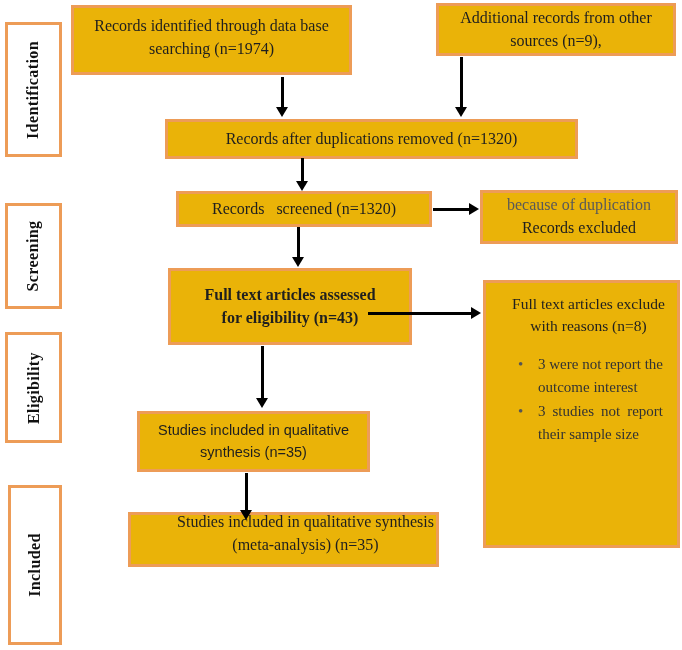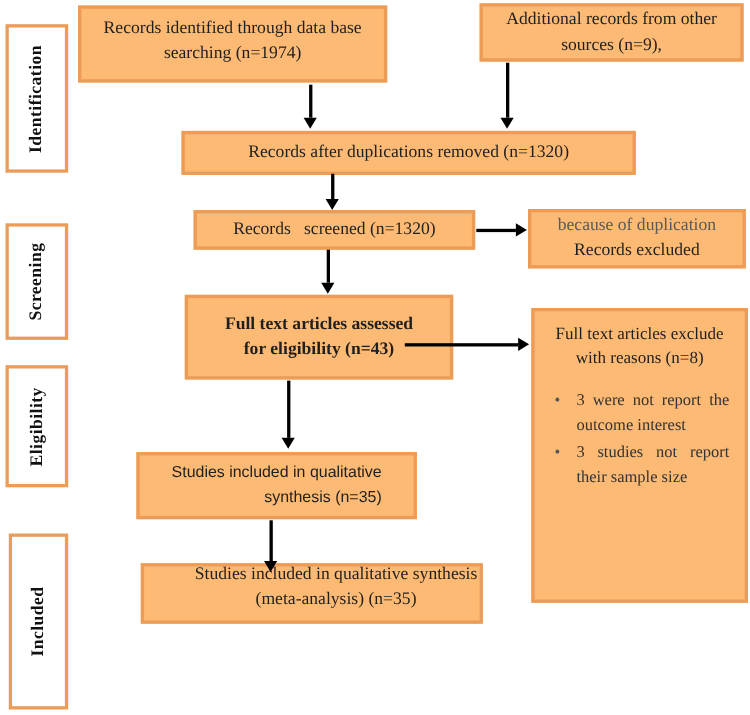--- a/index.html
+++ b/index.html
@@ -7,21 +7,21 @@
     position:relative;
     width:682px;height:650px;
     background:#ffffff;
     font-family:"Liberation Serif", serif;
     color:#1f1f1f;
     overflow:hidden;
   }
   .obox{
     position:absolute;
     border:3px solid #ED9C57;
-    background:#fdba74;
+    background:#eab308;
     box-sizing:border-box;
     display:flex;
     align-items:center;
     justify-content:center;
     text-align:center;
   }
   .box-text{
     white-space:pre-wrap;
     line-height:1.42;
     font-size:16px;
@@ -64,38 +64,38 @@
   #box-identified{left:71px;top:5px;width:281px;height:70px;align-items:flex-start;padding-top:7px;}
   #box-additional{left:436px;top:3px;width:240px;height:53px;}
   #box-dedup{left:165px;top:119px;width:413px;height:40px;}
   #box-screened{left:176px;top:191px;width:256px;height:36px;align-items:center;}
   #box-excluded{left:480px;top:190px;width:198px;height:54px;flex-direction:column;line-height:1.35;}
   #box-excluded .sub{color:#595959;}
   #box-fulltext{left:168px;top:268px;width:244px;height:77px;font-weight:bold;}
   #box-ft-excluded{
     left:483px;top:280px;width:197px;height:268px;
     flex-direction:column;justify-content:flex-start;
-    padding:10px 12px 0 12px;
+    padding:10px 12px 0 26px;
   }
   #box-ft-excluded .box-text{font-size:15.5px;}
   .reasons{
     margin:16px 0 0 0;padding:0 2px 0 26px;list-style:none;
     text-align:justify;align-self:stretch;
   }
   .reasons li{
     position:relative;
     font-size:15px;line-height:1.5;color:#333;
     margin-bottom:2px;
     white-space:normal;
   }
   .reasons li::before{
     content:"\2022";
     position:absolute;left:-20px;top:0;color:#555;
   }
-  #box-qualitative{left:124px;top:411px;width:255px;height:61px;text-align:right;}
+  #box-qualitative{left:137px;top:411px;width:233px;height:61px;}
   #box-qualitative .box-text{
     font-family:"Liberation Sans", sans-serif;
     font-size:14.5px;line-height:1.5;
   }
   #box-meta{left:128px;top:512px;width:311px;height:55px;padding-bottom:12px;padding-left:44px;}
   
   #stage-identification{left:5px;top:22px;width:57px;height:135px;}
   #stage-screening{left:5px;top:203px;width:57px;height:106px;}
   #stage-eligibility{left:5px;top:332px;width:57px;height:111px;}
   #stage-included{left:8px;top:485px;width:54px;height:160px;}

